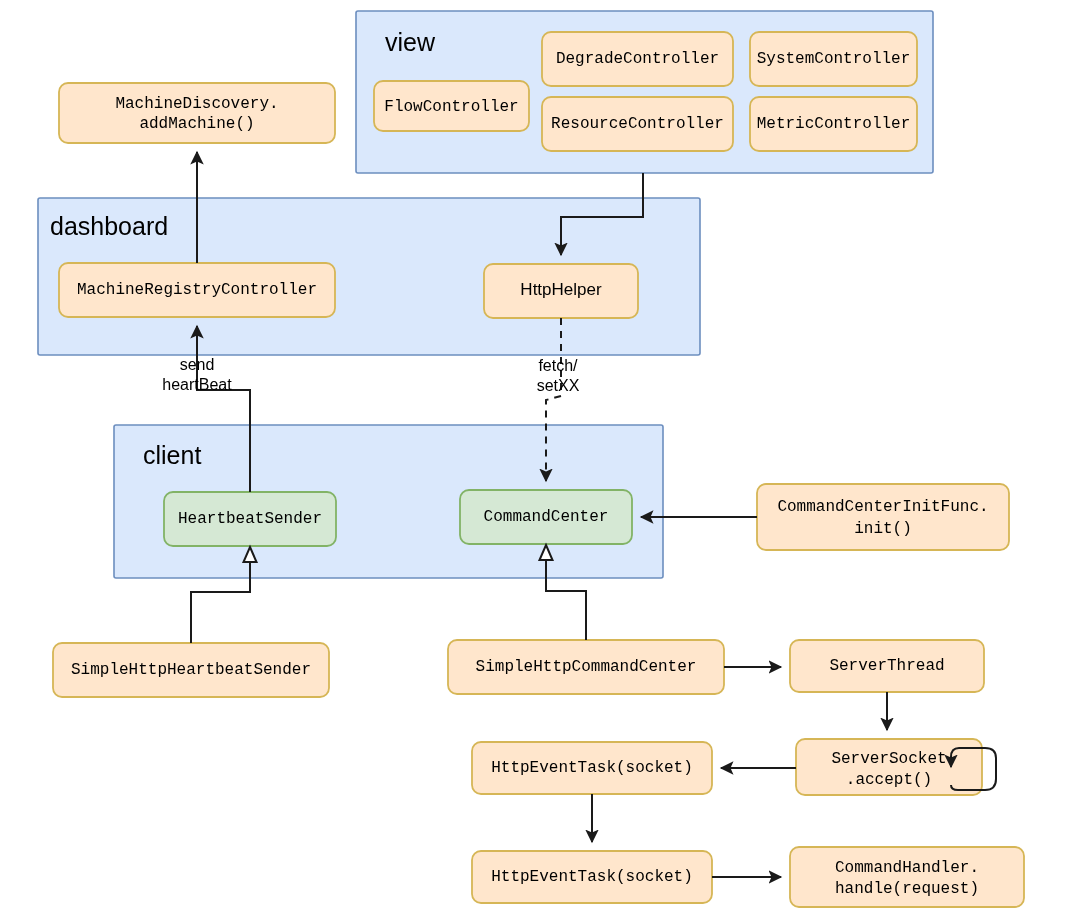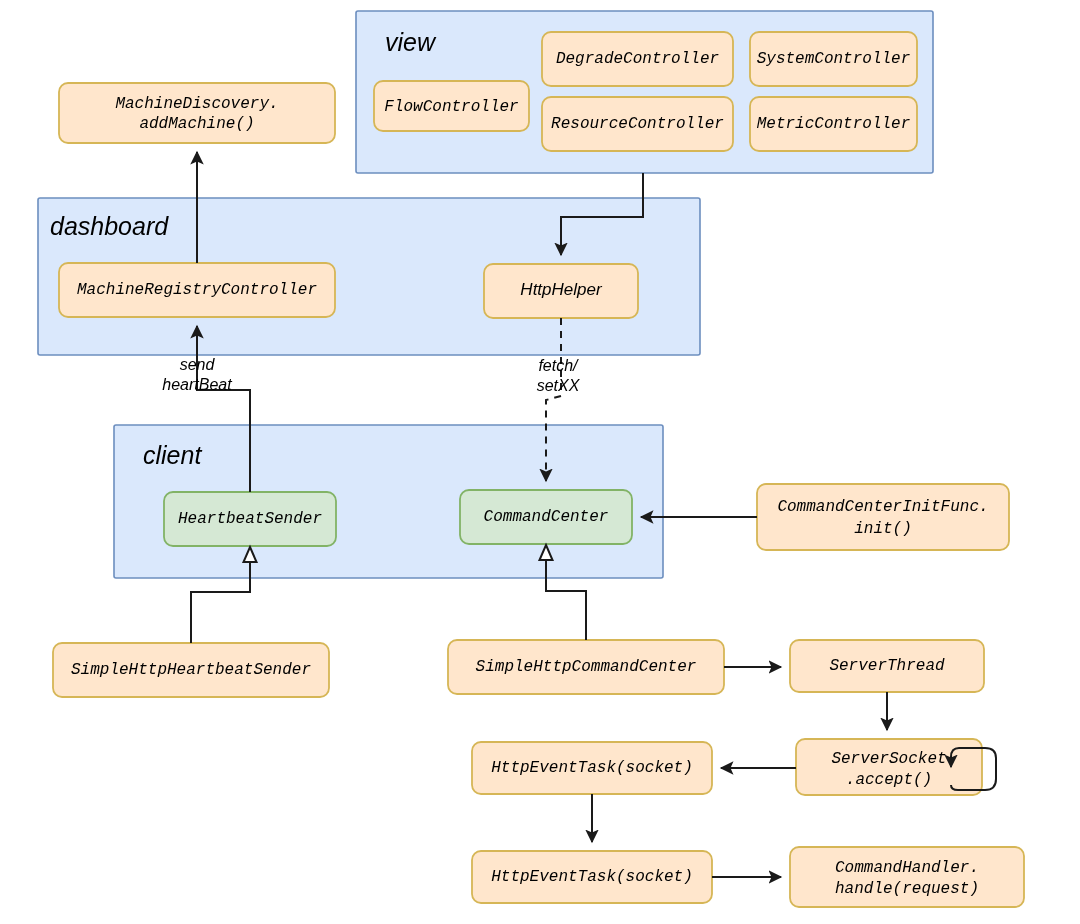--- a/index.html
+++ b/index.html
@@ -10,21 +10,20 @@
   body {
     width: 1080px;
     height: 924px;
     font-family: "Liberation Sans", sans-serif;
     overflow: hidden;
   }
   #diagram-root {
     position: relative;
     width: 1080px;
     height: 924px;
-    font-style: italic;
   }
   svg#diagram {
     display: block;
     width: 1080px;
     height: 924px;
   }
   .grp-rect {
     fill: #dae8fc;
     stroke: #6c8ebf;
     stroke-width: 1.6;

